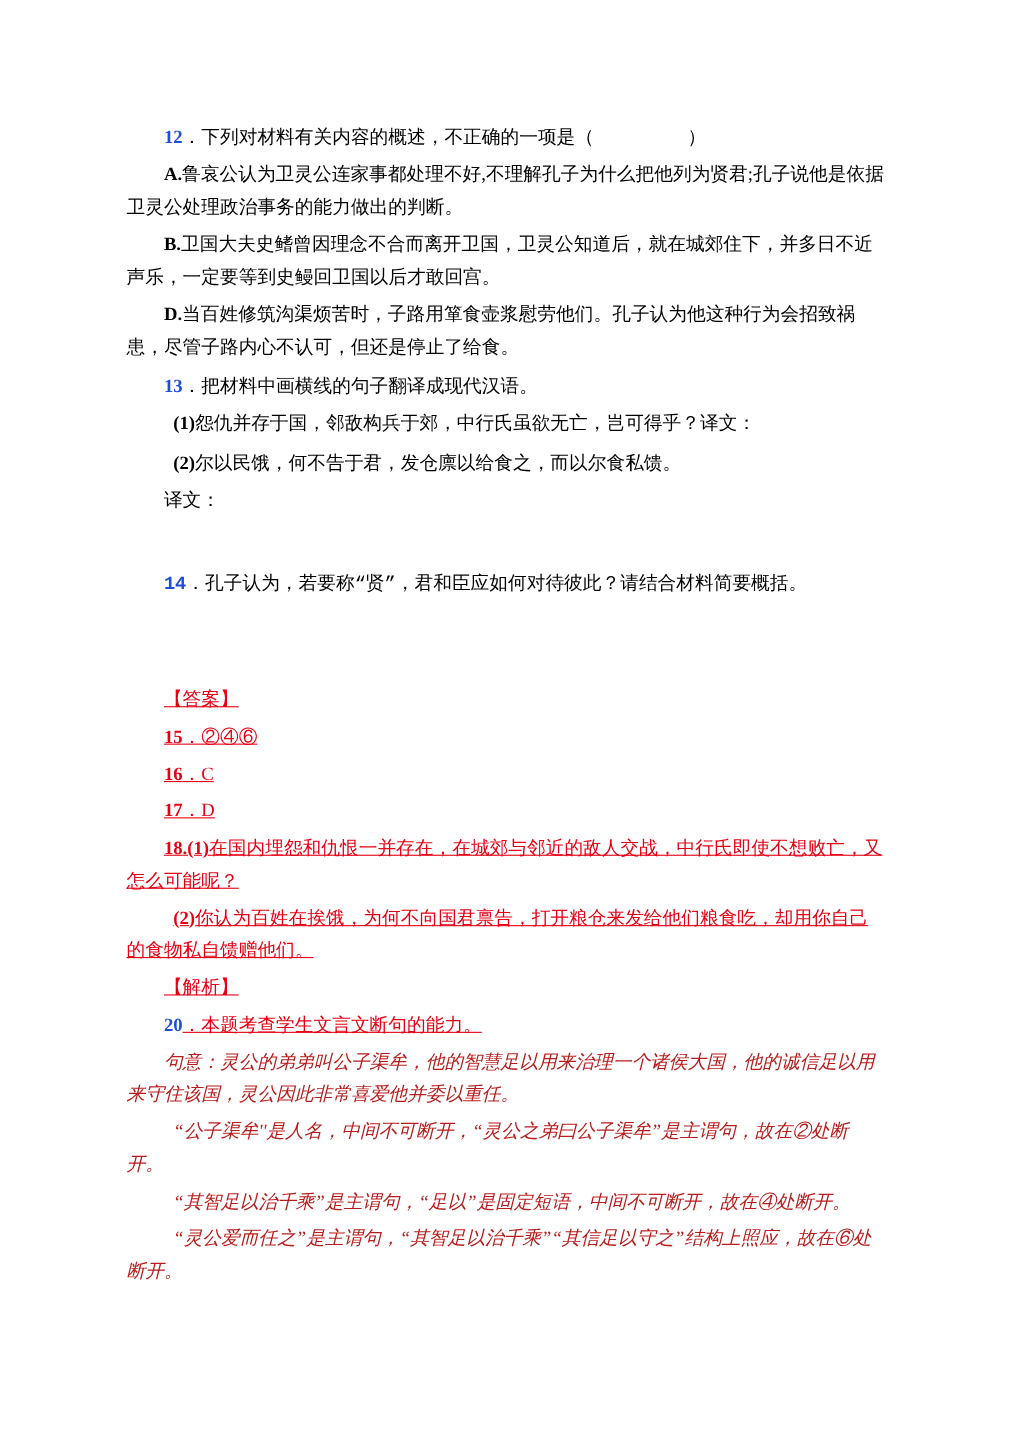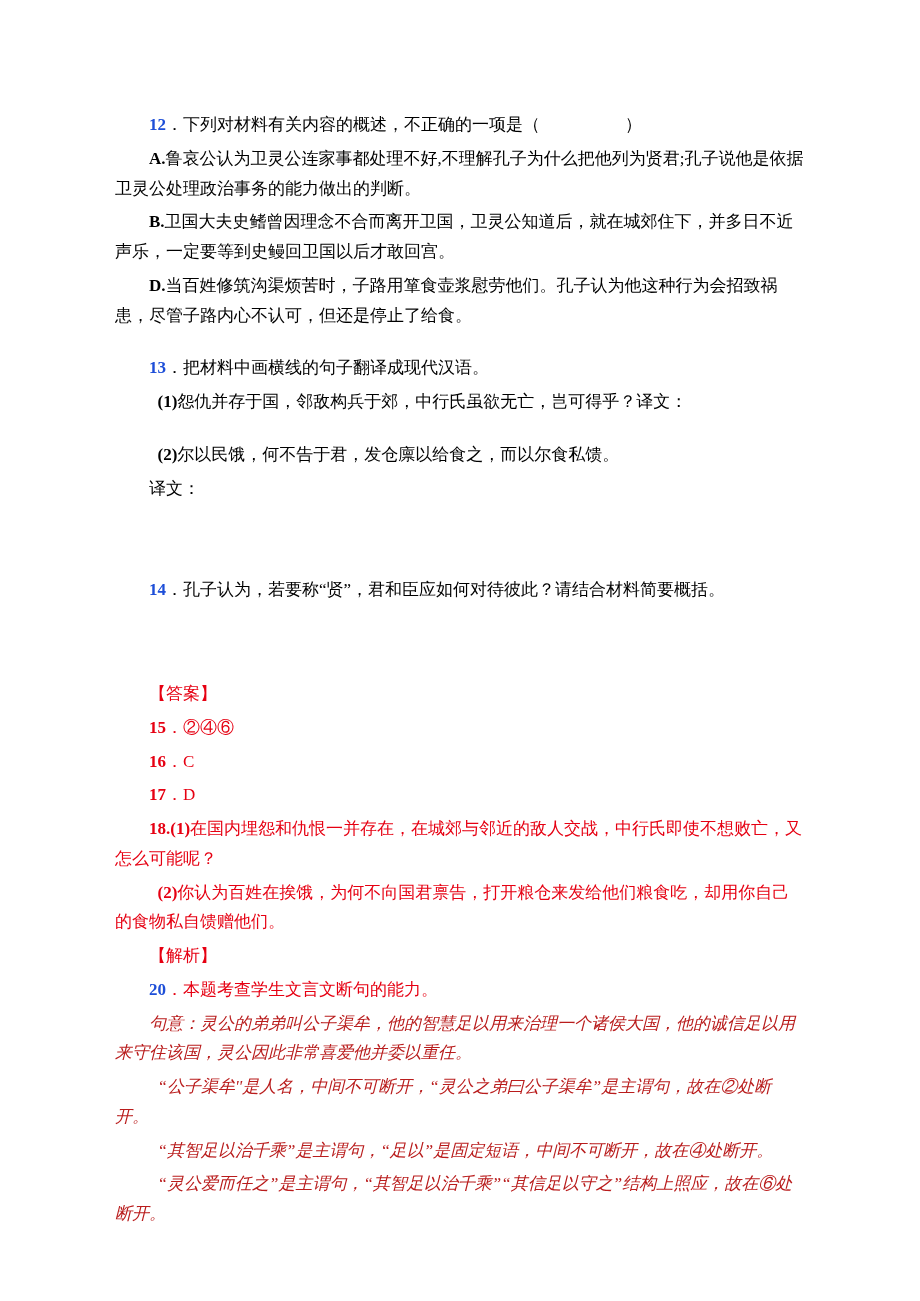--- a/index.html
+++ b/index.html
@@ -13,28 +13,29 @@
       padding: 110px 115px 60px 115px;
       font-size: 17px;
       line-height: 1.75;
       color: #000;
     }
     .para {
       text-indent: 2em;
       margin: 0 0 4px 0;
     }
     .section-gap {
-      margin-top: 23px;
+      margin-top: 6px;
     }
     .num-red {
       color: #1d4ed8;
       font-weight: bold;
     }
     .red {
       color: #e60012;
+      text-decoration: underline;
     }
     .red-italic {
       color: #b91c1c;
       font-style: italic;
     }
     .label-b {
       font-weight: bold;
     }
     .sub-indent {
       text-indent: 2.5em;
@@ -62,21 +63,21 @@
     <span class="num-red">13</span><span>．把材料中画横线的句子翻译成现代汉语。</span>
   </p>
   <p class="para sub-indent">
     <span class="label-b">(1)</span><span>怨仇并存于国，邻敌构兵于郊，中行氏虽欲无亡，岂可得乎？译文：</span>
   </p>
   <p class="para sub-indent section-gap">
     <span class="label-b">(2)</span><span>尔以民饿，何不告于君，发仓廪以给食之，而以尔食私馈。</span>
   </p>
   <p class="para">译文：</p>
 
-  <p class="para section-gap" style="margin-top:72px;">
+  <p class="para section-gap" style="margin-top:48px;font-family:Liberation Mono, monospace;">
     <span class="num-red">14</span><span>．孔子认为，若要称“贤”，君和臣应如何对待彼此？请结合材料简要概括。</span>
   </p>
 
   <div style="height:70px;"></div>
 
   <p class="para red">【答案】</p>
 
   <p class="para red">
     <span class="label-b">15</span><span>．②④⑥</span>
   </p>

